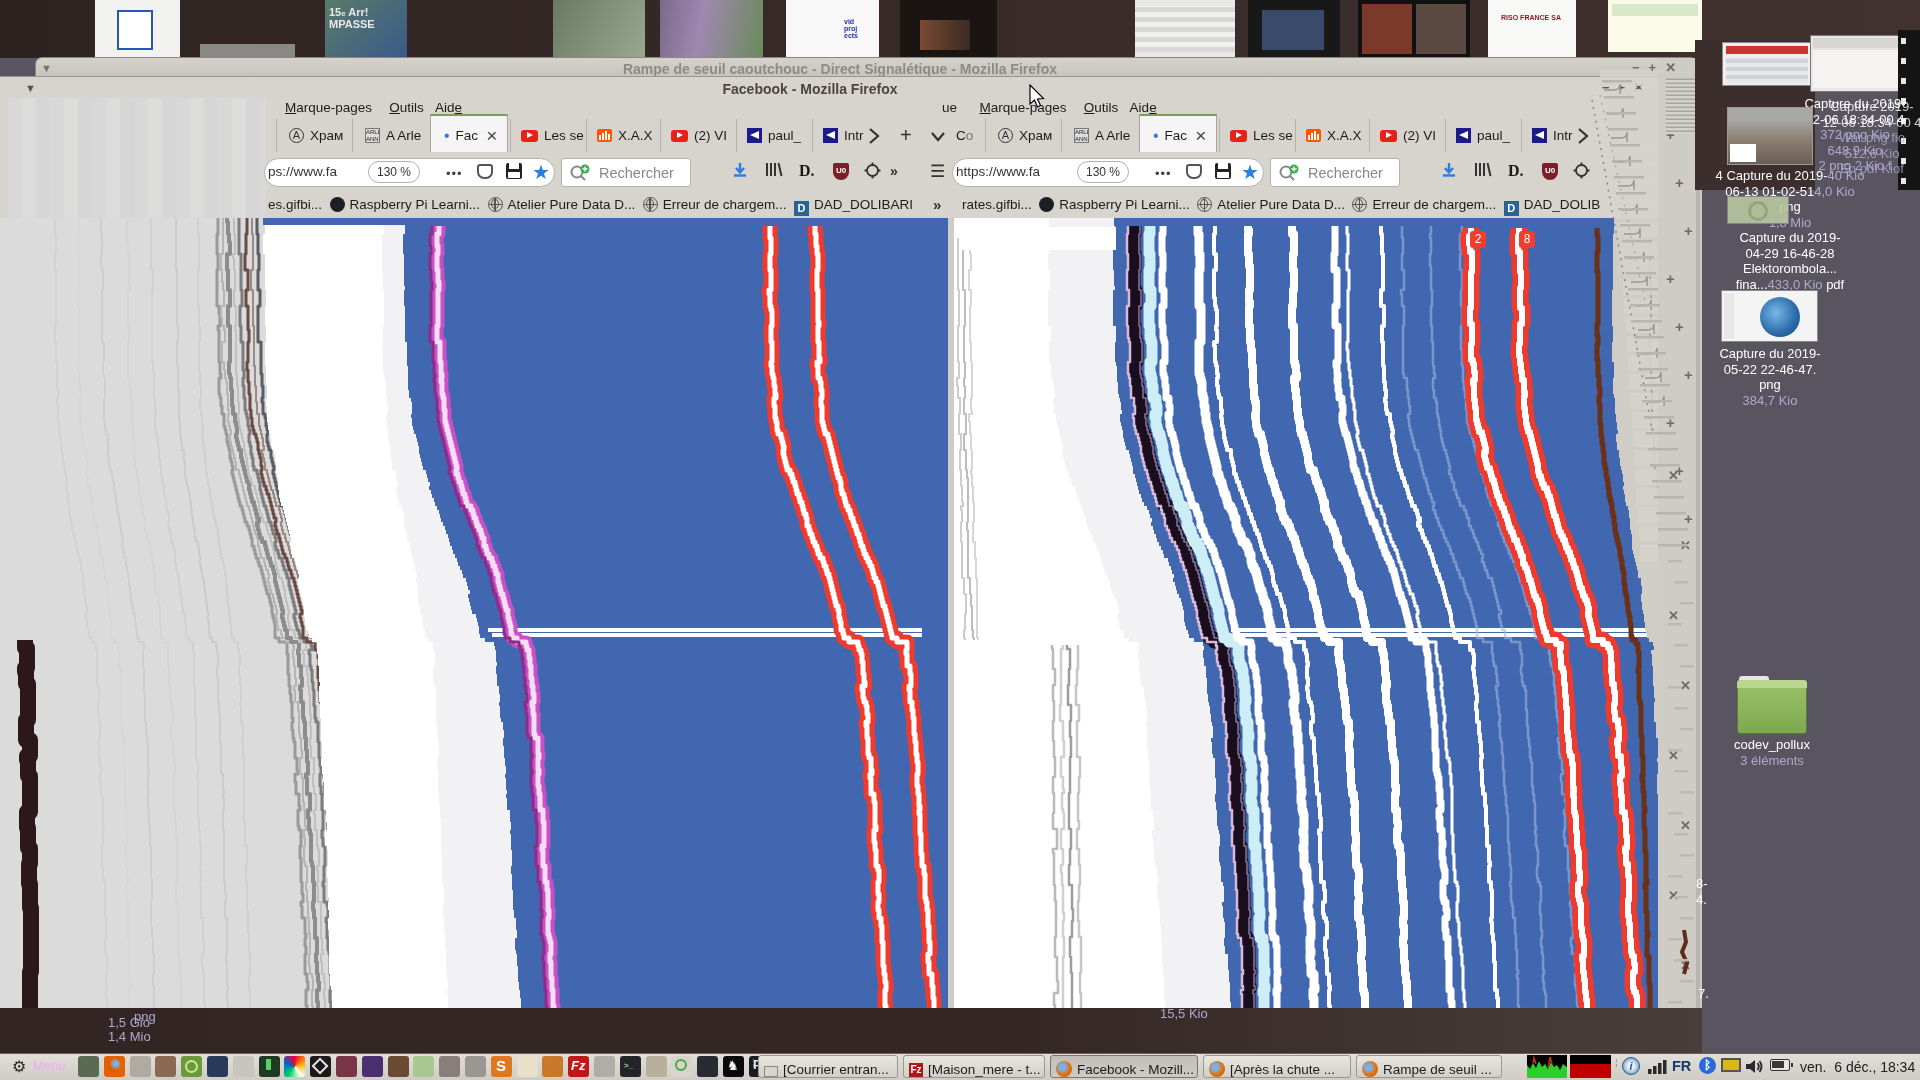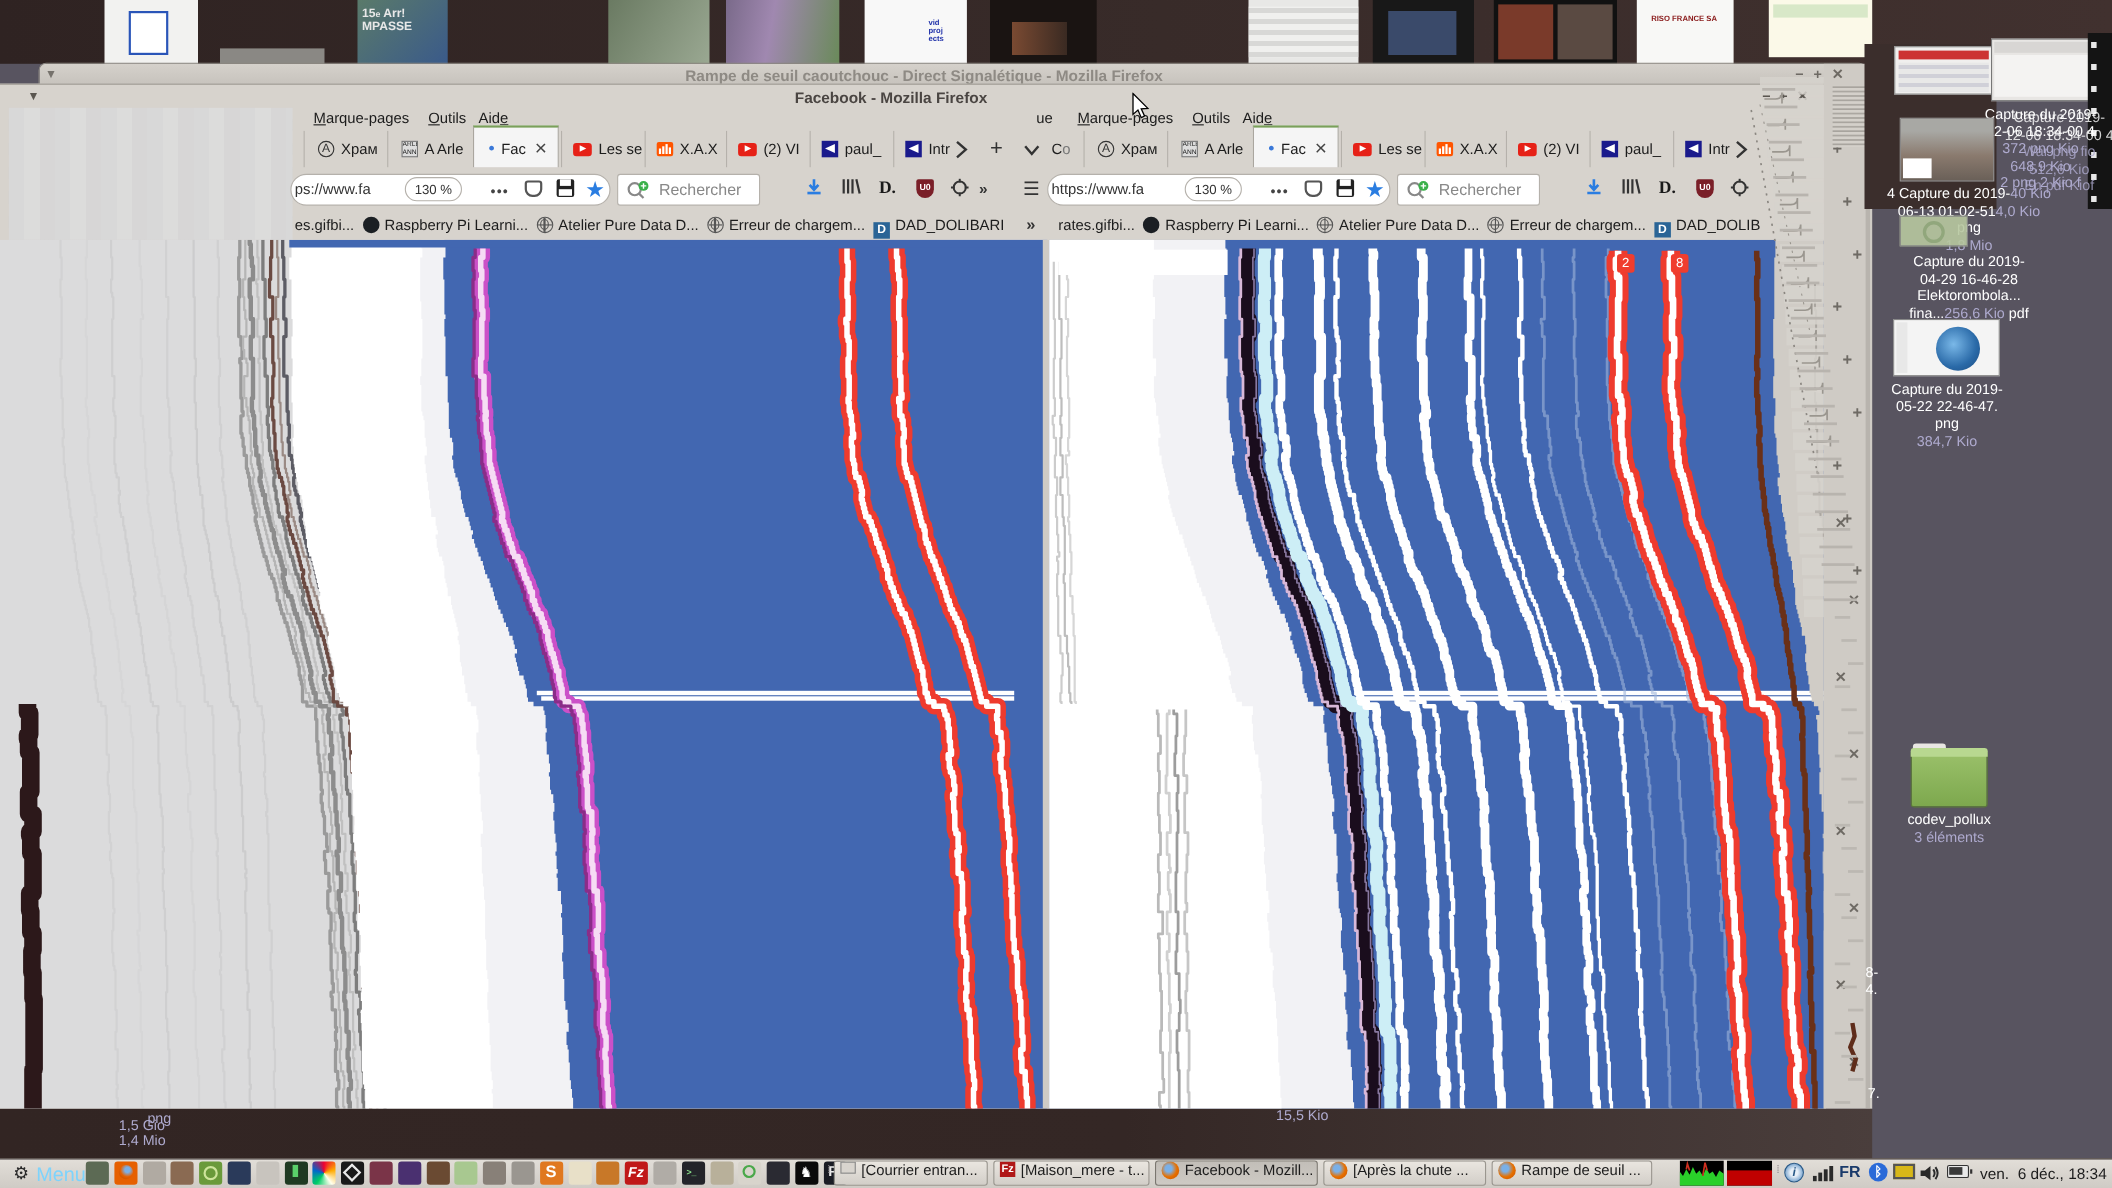--- a/index.html
+++ b/index.html
@@ -1,20 +1,20 @@
 <!DOCTYPE html>
 <html><head><meta charset="utf-8"><style>
 
 *{margin:0;padding:0;box-sizing:border-box}
 html,body{width:1920px;height:1080px;overflow:hidden;background:#585460;font-family:"Liberation Sans",sans-serif}
 .ab{position:absolute}
 .ttl{font-weight:bold;font-size:14px}
 .tab{position:absolute;top:119px;height:33px;display:flex;align-items:center;font-size:13.5px;color:#1c1c1c;white-space:nowrap}
 .mi{display:inline-block;margin-right:6px}
-.winbtn{position:absolute;top:1055px;height:23px;border:1px solid #9a968f;border-radius:3px;background:linear-gradient(#eae6e0,#d2cec8);font-size:13.5px;color:#1c1c1c;display:flex;align-items:flex-start;padding:0 5px;white-space:nowrap;overflow:hidden}
+.winbtn{position:absolute;top:1055px;height:23px;border:1px solid #9a968f;border-radius:3px;background:linear-gradient(#eae6e0,#d2cec8);font-size:13.5px;color:#1c1c1c;display:flex;align-items:flex-end;padding:0 5px;white-space:nowrap;overflow:hidden}
 .lav{color:#aeaace}
 .dsk{position:absolute;color:#fff;font-size:13px;text-align:center;line-height:15.5px}
 </style></head><body>
 
 <div class="ab" style="left:0;top:0;width:1920px;height:58px;background:linear-gradient(90deg,#2f2322,#382b29 55%,#41312f)"></div>
 <div class="ab" style="left:95px;top:0px;width:85px;height:58px;background:#f2f2f0;overflow:hidden">
     <div style="position:absolute;left:22px;top:10px;width:36px;height:40px;background:#fff;border:2px solid #2a55b8"></div>
   </div>
 <div class="ab" style="left:200px;top:44px;width:95px;height:14px;background:#8a8884;overflow:hidden"></div>
 <div class="ab" style="left:325px;top:0px;width:82px;height:58px;background:linear-gradient(135deg,#5a7a6a,#3a5a8a);overflow:hidden">
@@ -387,42 +387,42 @@
 <div class="ab" style="left:1898px;top:30px;width:22px;height:160px;background:#141414">
     <div style="position:absolute;left:3px;top:6px;width:5px;height:148px;background:repeating-linear-gradient(0deg,#e8e8e8 0 6px,#141414 6px 20px)"></div>
   </div>
 <div class="dsk" style="left:1790px;top:96px;width:130px">Capture du 2019-<br>12-06 18:34-00 4<br><span class="lav">372 png Kio</span><br><span class="lav">648,9 Kio</span><br><span class="lav">2 png 2 Kio f</span></div>
 <div class="dsk" style="left:1822px;top:99px;width:100px;opacity:0.8">Capture 2019-<br>12-06 18:34-00 4<br><span class="lav">War png fio</span><br><span class="lav">512,6 Kio</span><br><span class="lav">En pdf Kiof</span></div>
 <div class="dsk" style="left:1696px;top:876px;width:30px;text-align:left">8-<br>4.</div>
 <div class="dsk" style="left:1698px;top:986px;width:30px;text-align:left">7.</div>
 <div class="ab" style="left:1727px;top:107px;width:86px;height:58px;background:linear-gradient(#a8a8a4 20%,#8a7a6e 60%,#6a6058);border:1px solid #999">
     <div style="position:absolute;left:2px;bottom:2px;width:26px;height:18px;background:#fff"></div>
   </div>
-<div class="dsk" style="left:1715px;top:168px;width:150px">4 Capture du 2019-<span class="lav">40 Kio</span><br>06-13 01-02-51<span class="lav">4,0 Kio</span><br>png<br><span class="lav">1,8 Mio</span><br>Capture du 2019-<br>04-29 16-46-28<br>Elektorombola...<br>fina...<span class="lav">256,6 Kio</span> pdf</div>
+<div class="dsk" style="left:1715px;top:168px;width:150px">4 Capture du 2019-<span class="lav">40 Kio</span><br>06-13 01-02-51<span class="lav">4,0 Kio</span><br>png<br><span class="lav">1,8 Mio</span><br>Capture du 2019-<br>04-29 16-46-28<br>Elektorombola...<br>fina...<span class="lav">433,0 Kio</span> pdf</div>
 <div class="ab" style="left:1727px;top:196px;width:62px;height:28px;background:#b8c8a0;border:1px solid #888;opacity:0.9">
     <div style="position:absolute;left:20px;top:4px;width:20px;height:20px;border:3px solid #98b080;border-radius:50%"></div>
   </div>
 <div class="ab" style="left:1721px;top:290px;width:97px;height:52px;background:#f4f4f4;border:1px solid #888">
     <div style="position:absolute;left:2px;top:2px;width:10px;height:46px;background:#e8e8e8"></div>
     <div style="position:absolute;left:38px;top:6px;width:40px;height:40px;border-radius:50%;background:radial-gradient(circle at 40% 40%,#7ab8e8,#2a6aa8 60%,#1a4a80)"></div>
   </div>
 <div class="dsk" style="left:1700px;top:346px;width:140px">Capture du 2019-<br>05-22 22-46-47.<br>png<br><span class="lav">384,7 Kio</span></div>
 <div class="ab" style="left:1737px;top:668px;width:70px;height:66px">
 <div style="position:absolute;left:2px;top:8px;width:30px;height:10px;background:#e8e6e2;border-radius:3px 3px 0 0"></div>
 <div style="position:absolute;left:0px;top:14px;width:70px;height:52px;background:linear-gradient(#9bc16a,#7da84e);border:1px solid #5a7a38;border-radius:3px"></div>
 <div style="position:absolute;left:0px;top:12px;width:70px;height:8px;background:#b8d890;border-radius:3px 3px 0 0"></div>
 </div>
 <div class="dsk" style="left:1712px;top:737px;width:120px">codev_pollux<br><span class="lav">3 éléments</span></div>
 <div class="ab" style="left:0;top:1008px;width:1702px;height:45px;background:linear-gradient(90deg,#322523,#342725 60%,#4a3e3c)"></div>
 <div class="ab lav" style="left:134px;top:1010px;font-size:13px;line-height:13.5px">png</div>
 <div class="ab lav" style="left:108px;top:1016px;font-size:13px;line-height:13.5px">1,5 Gio<br>1,4 Mio</div>
 <div class="ab lav" style="left:1160px;top:1006px;font-size:13px">15,5 Kio</div>
 <div class="ab" style="left:0;top:1053px;width:1920px;height:27px;background:linear-gradient(#e2ded8,#cfcbc5);border-top:1px solid #6a6058"></div>
 <div class="ab" style="left:12px;top:1057px;color:#2a2a2a;font-size:16px">⚙</div>
-<div class="ab" style="left:33px;top:1058px;color:#7dd3fc;font-size:18px">Menu</div>
+<div class="ab" style="left:33px;top:1058px;color:#f0abfc;font-size:13px">Menu</div>
 <div class="ab" style="left:78px;top:1056px;width:21px;height:21px;border-radius:3px;background:#5c6a54;overflow:hidden"></div>
 <div class="ab" style="left:104px;top:1056px;width:21px;height:21px;border-radius:3px;background:#e66000;overflow:hidden">
     <span style="position:absolute;left:4px;top:3px;width:13px;height:13px;border-radius:50%;background:radial-gradient(circle at 60% 35%,#7ab0e8 20%,#e66000 55%,#b84800)"></span>
   </div>
 <div class="ab" style="left:130px;top:1056px;width:21px;height:21px;border-radius:3px;background:#b0aaa2;overflow:hidden"></div>
 <div class="ab" style="left:155px;top:1056px;width:21px;height:21px;border-radius:3px;background:#8a6a52;overflow:hidden"></div>
 <div class="ab" style="left:181px;top:1056px;width:21px;height:21px;border-radius:3px;background:#6a9a3a;overflow:hidden">
     <span style="position:absolute;left:4px;top:4px;width:13px;height:13px;border-radius:50%;border:2.5px solid #cde49a"></span>
   </div>
 <div class="ab" style="left:207px;top:1056px;width:21px;height:21px;border-radius:3px;background:#2a3a5a;overflow:hidden"></div>

